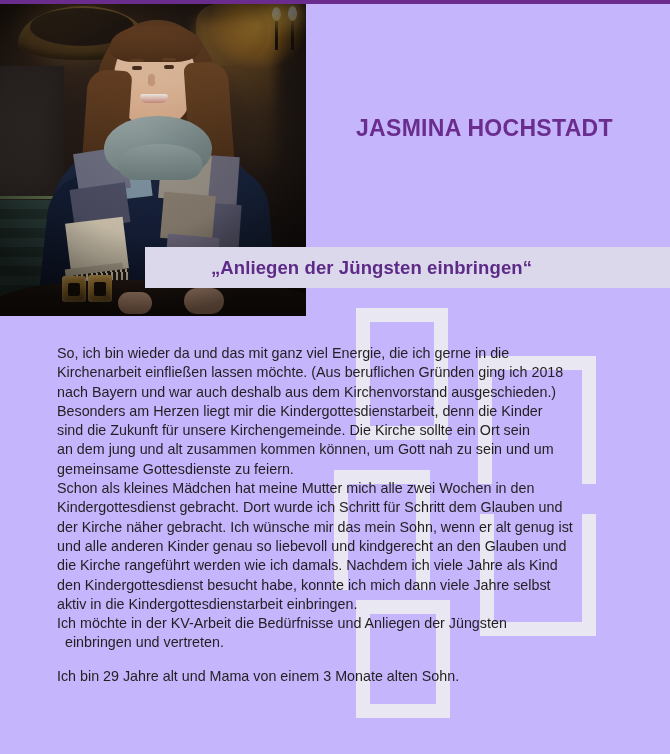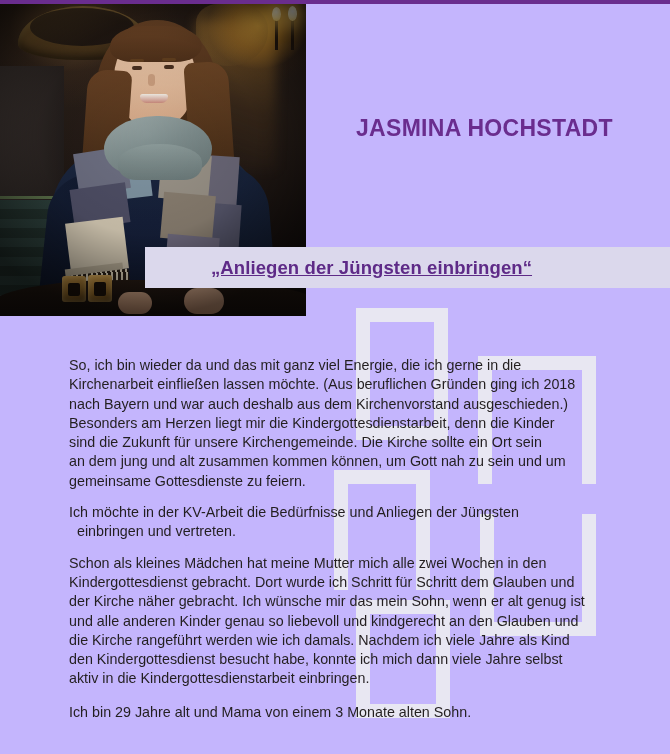--- a/index.html
+++ b/index.html
@@ -290,36 +290,35 @@
     display: flex;
     align-items: center;
   }
   .quote-text {
     font-size: 18.5px;
     font-weight: bold;
     color: #5e2a87;
     margin-left: 66px;
     letter-spacing: 0.1px;
     white-space: nowrap;
-    text-decoration: underline;
   }
 
   
   .body-copy {
     position: absolute;
     left: 57px;
     top: 344px;
     width: 580px;
     z-index: 2;
   }
   .para {
     font-size: 14.3px;
     color: #231f20;
     line-height: 1.35;
-    margin: 12px;
+    margin: 0;
     white-space: pre-wrap;
   }
   .para + .para { margin-top: 0; }
   .para.spaced { margin-top: 14px; }
 </style>
 </head>
 <body>
 
 <div id="page">
 
@@ -412,25 +411,25 @@
   </div>
 
   <div class="body-copy">
     <p class="para">So, ich bin wieder da und das mit ganz viel Energie, die ich gerne in die
 Kirchenarbeit einfließen lassen möchte. (Aus beruflichen Gründen ging ich 2018
 nach Bayern und war auch deshalb aus dem Kirchenvorstand ausgeschieden.)
 Besonders am Herzen liegt mir die Kindergottesdienstarbeit, denn die Kinder
 sind die Zukunft für unsere Kirchengemeinde. Die Kirche sollte ein Ort sein
 an dem jung und alt zusammen kommen können, um Gott nah zu sein und um
 gemeinsame Gottesdienste zu feiern.</p>
-    <p class="para">Ich möchte in der KV-Arbeit die Bedürfnisse und Anliegen der Jüngsten
-  einbringen und vertreten.</p>
     <p class="para">Schon als kleines Mädchen hat meine Mutter mich alle zwei Wochen in den
 Kindergottesdienst gebracht. Dort wurde ich Schritt für Schritt dem Glauben und
 der Kirche näher gebracht. Ich wünsche mir das mein Sohn, wenn er alt genug ist
 und alle anderen Kinder genau so liebevoll und kindgerecht an den Glauben und
 die Kirche rangeführt werden wie ich damals. Nachdem ich viele Jahre als Kind
 den Kindergottesdienst besucht habe, konnte ich mich dann viele Jahre selbst
 aktiv in die Kindergottesdienstarbeit einbringen.</p>
+    <p class="para">Ich möchte in der KV-Arbeit die Bedürfnisse und Anliegen der Jüngsten
+  einbringen und vertreten.</p>
     <p class="para spaced">Ich bin 29 Jahre alt und Mama von einem 3 Monate alten Sohn.</p>
   </div>
 
 </div>
 
 </body></html>

